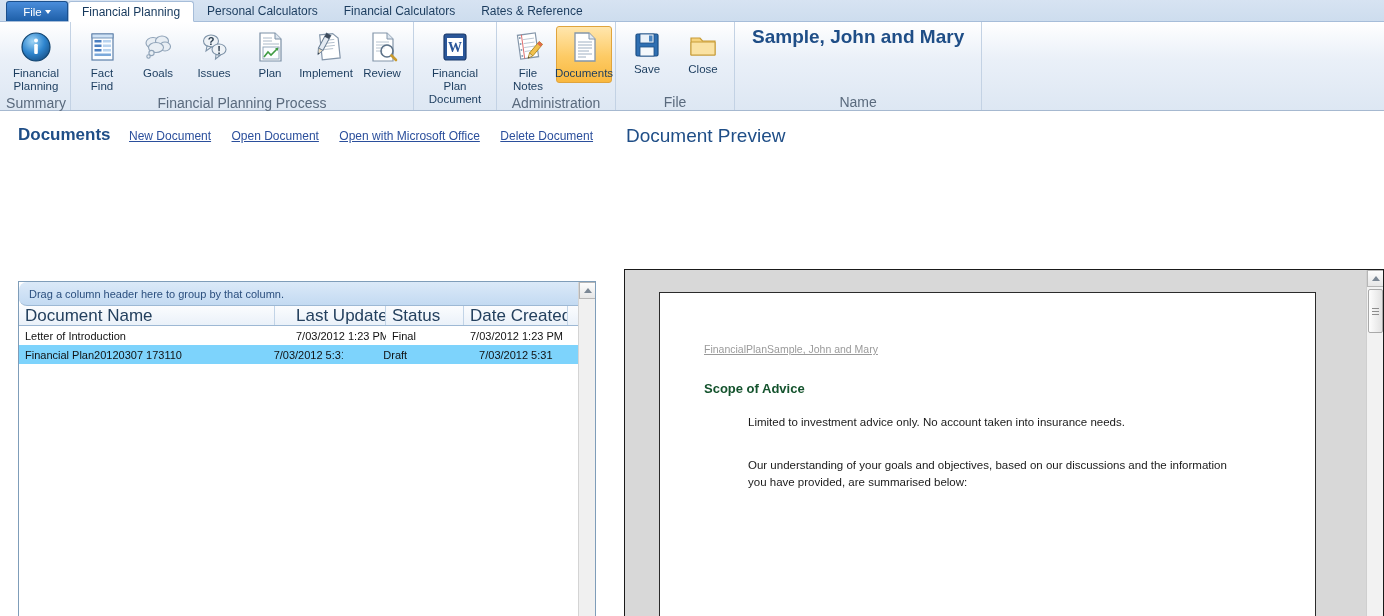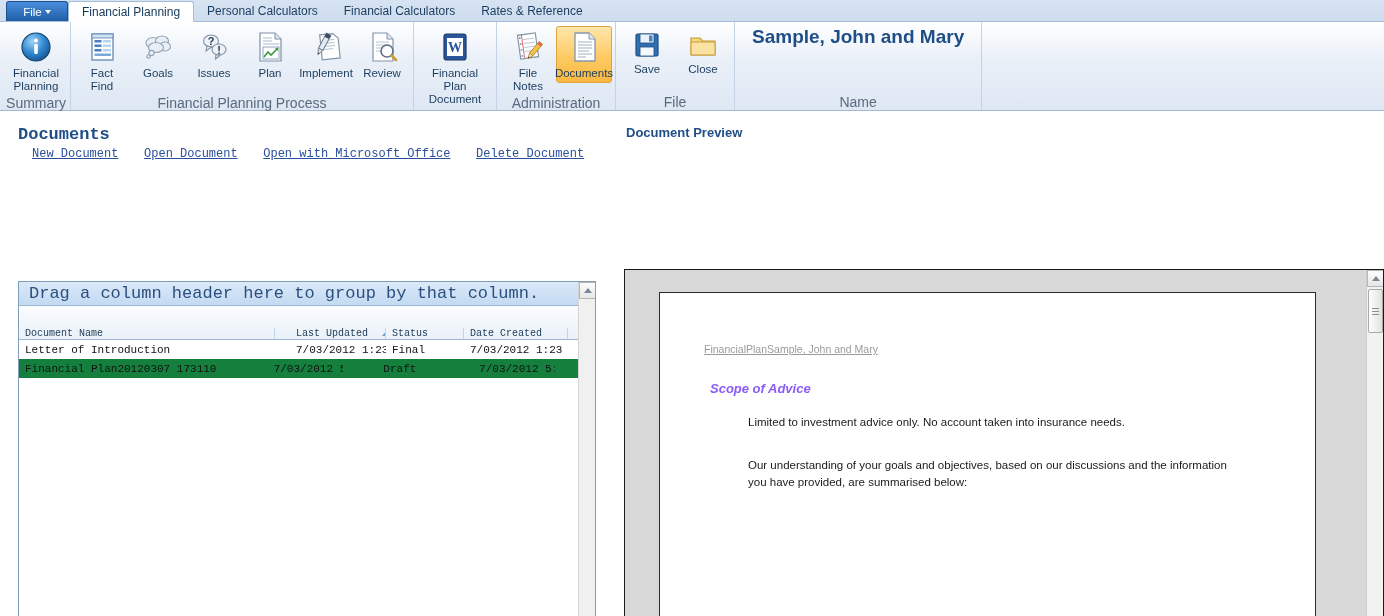--- a/index.html
+++ b/index.html
@@ -139,21 +139,20 @@
   .workspace {
     position: relative;
     height: 505px;
     display: flex;
     background: #ffffff;
   }
   .left-pane {
     width: 612px;
     position: relative;
     padding: 14px 0 4px 18px;
-    font-family: Liberation Mono, monospace;
   }
   .panel-title {
     font-size: 17px;
     font-weight: bold;
     color: #1f4e87;
     display: inline-block;
     vertical-align: middle;
   }
   .actions {
     display: inline-block;
@@ -174,34 +173,34 @@
     left: 18px; top: 170px;
     width: 578px; height: 431px;
     border: 1px solid #7f9db9;
     background: #ffffff;
     overflow: hidden;
   }
   .grid-groupbar {
     height: 24px;
     background: linear-gradient(to bottom, #dbe9f8 0%, #c3daf2 100%);
     border-bottom: 1px solid #9db8d4;
-    font-size: 17px;
+    font-size: 11px;
     color: #2b4f7e;
     display: flex;
     align-items: center;
     padding-left: 10px;
+    border-radius: 8px;
   }
   .grid-head {
-    height: 34px;
+    height: 20px;
     display: flex;
     background: linear-gradient(to bottom, #fbfcfe 0%, #eaf1f9 100%);
     border-bottom: 1px solid #9db8d4;
-    font-size: 10px;
+    font-size: 17px;
     color: #24405e;
-    align-items: flex-end;
   }
   .gh {
     display: flex; align-items: center;
     padding-left: 6px;
     border-right: 1px solid #c2d4e7;
     position: relative;
     cursor: pointer;
     overflow: hidden;
     white-space: nowrap;
   }
@@ -213,21 +212,21 @@
     margin-left: 14px;
   }
   .grid-row {
     height: 19px;
     display: flex;
     font-size: 11px;
     color: #111111;
     align-items: center;
     cursor: pointer;
   }
-  .grid-row.selected { background: #15803d; gap: 34px; }
+  .grid-row.selected { background: #7dd3fc; gap: 34px; }
   .gc {
     padding-left: 6px;
     overflow: hidden;
     white-space: nowrap;
   }
   .c1 { width: 256px; }
   .c2 { width: 96px; margin-left: 15px; }
   .c3 { width: 78px; }
   .c4 { width: 104px; }
   .c5 { flex: 1; }
@@ -254,22 +253,22 @@
     border-bottom: 5px solid #7b8794;
   }
 
   
   .right-pane {
     flex: 1;
     position: relative;
     padding: 14px 0 0 14px;
   }
   .preview-title {
-    font-size: 13px;
-    font-weight: bold;
+    font-size: 19px;
+    font-weight: normal;
     color: #1f4e87;
   }
   .preview-frame {
     position: absolute;
     left: 12px; top: 158px; right: 0; bottom: -6px;
     border: 1px solid #1a1a1a;
     background: #d8d8d8;
     overflow: hidden;
     display: flex;
   }
@@ -290,23 +289,22 @@
   .doc-hdr {
     font-size: 10.5px;
     color: #9a9a9a;
     margin-top: 10px;
     margin-bottom: 26px;
     text-decoration: underline;
   }
   .doc-h2 {
     font-size: 13px;
     font-weight: bold;
-    color: #8b5cf6;
-    margin: 0 0 18px 6px;
-    font-style: italic;
+    color: #14532d;
+    margin: 0 0 18px 0;
   }
   .doc-p {
     font-size: 11.5px;
     color: #1a1a1a;
     line-height: 17px;
     margin: 0 0 26px 0;
     max-width: 540px;
     padding-left: 44px;
   }
   .doc-table {

